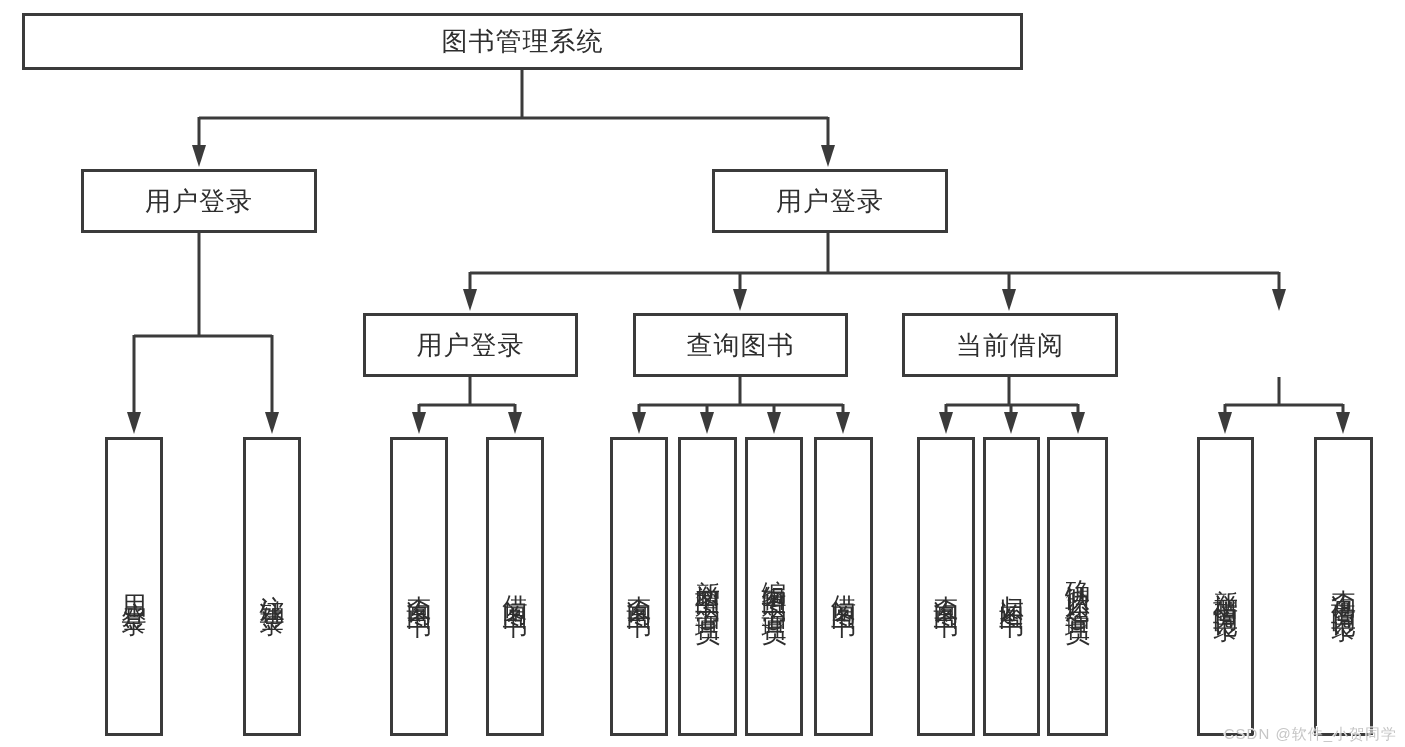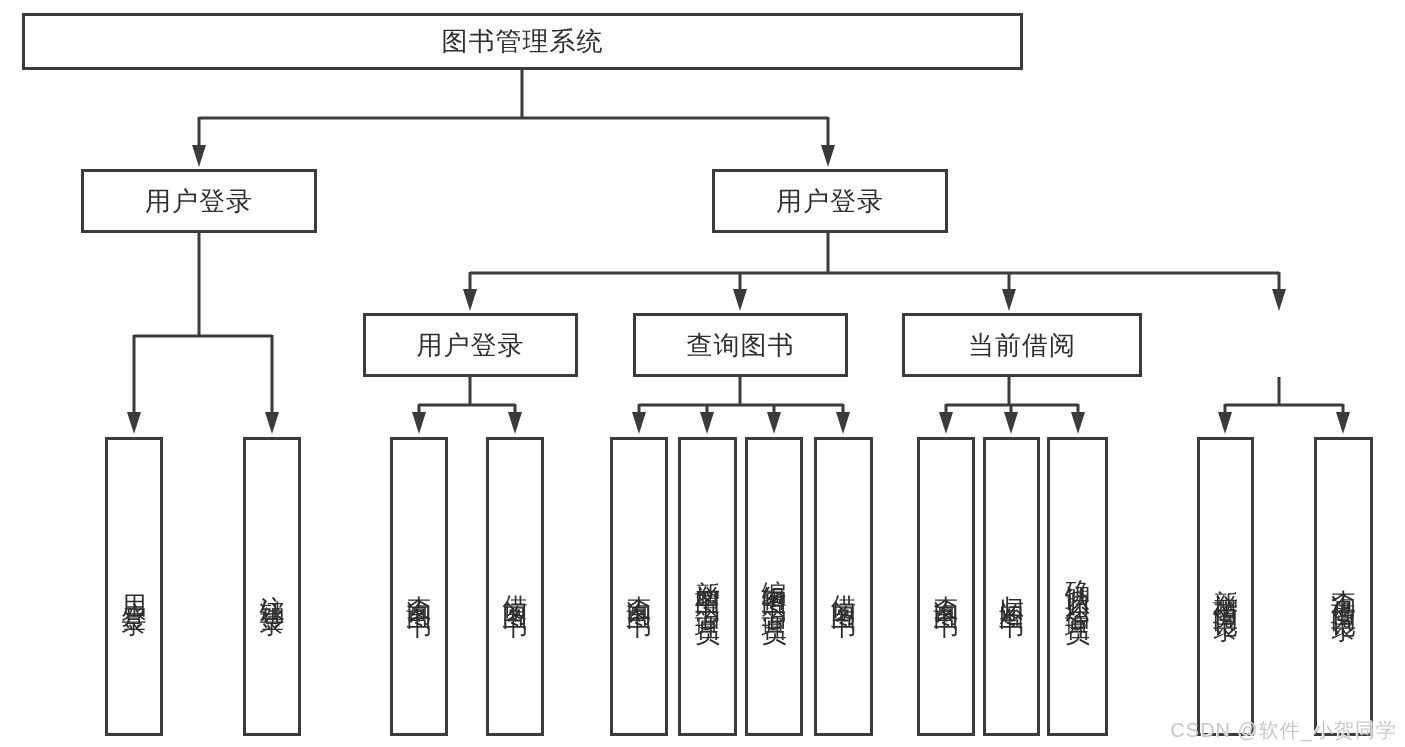--- a/index.html
+++ b/index.html
@@ -39,21 +39,21 @@
     text-orientation:mixed;
     font-size:25px;
     letter-spacing:6px;
     color:var(--ink);
     white-space:nowrap;
     line-height:1;
   }
   #watermark{
     position:absolute;
     right:8px;bottom:3px;
-    font-size:20px;
+    font-size:15px;
     color:#c6c6c6;
     text-shadow:-1px -1px 0 #ffffff;
     letter-spacing:1px;
     z-index:10;
     white-space:nowrap;
   }
 </style>
 </head>
 <body>
 
@@ -134,21 +134,21 @@
   <div class="hbox" style="left:712px;top:169px;width:236px;height:64px">
     <span>用户登录</span>
   </div>
 
   <div class="hbox" style="left:363px;top:313px;width:215px;height:64px">
     <span>用户登录</span>
   </div>
   <div class="hbox" style="left:633px;top:313px;width:215px;height:64px">
     <span>查询图书</span>
   </div>
-  <div class="hbox" style="left:902px;top:313px;width:240px;height:64px">
+  <div class="hbox" style="left:902px;top:313px;width:216px;height:64px">
     <span>当前借阅</span>
   </div>
 
   <div class="vbox" style="left:105px;width:58px">
     <span>用户登录</span>
   </div>
   <div class="vbox" style="left:243px;width:58px">
     <span>注销登录</span>
   </div>
 

